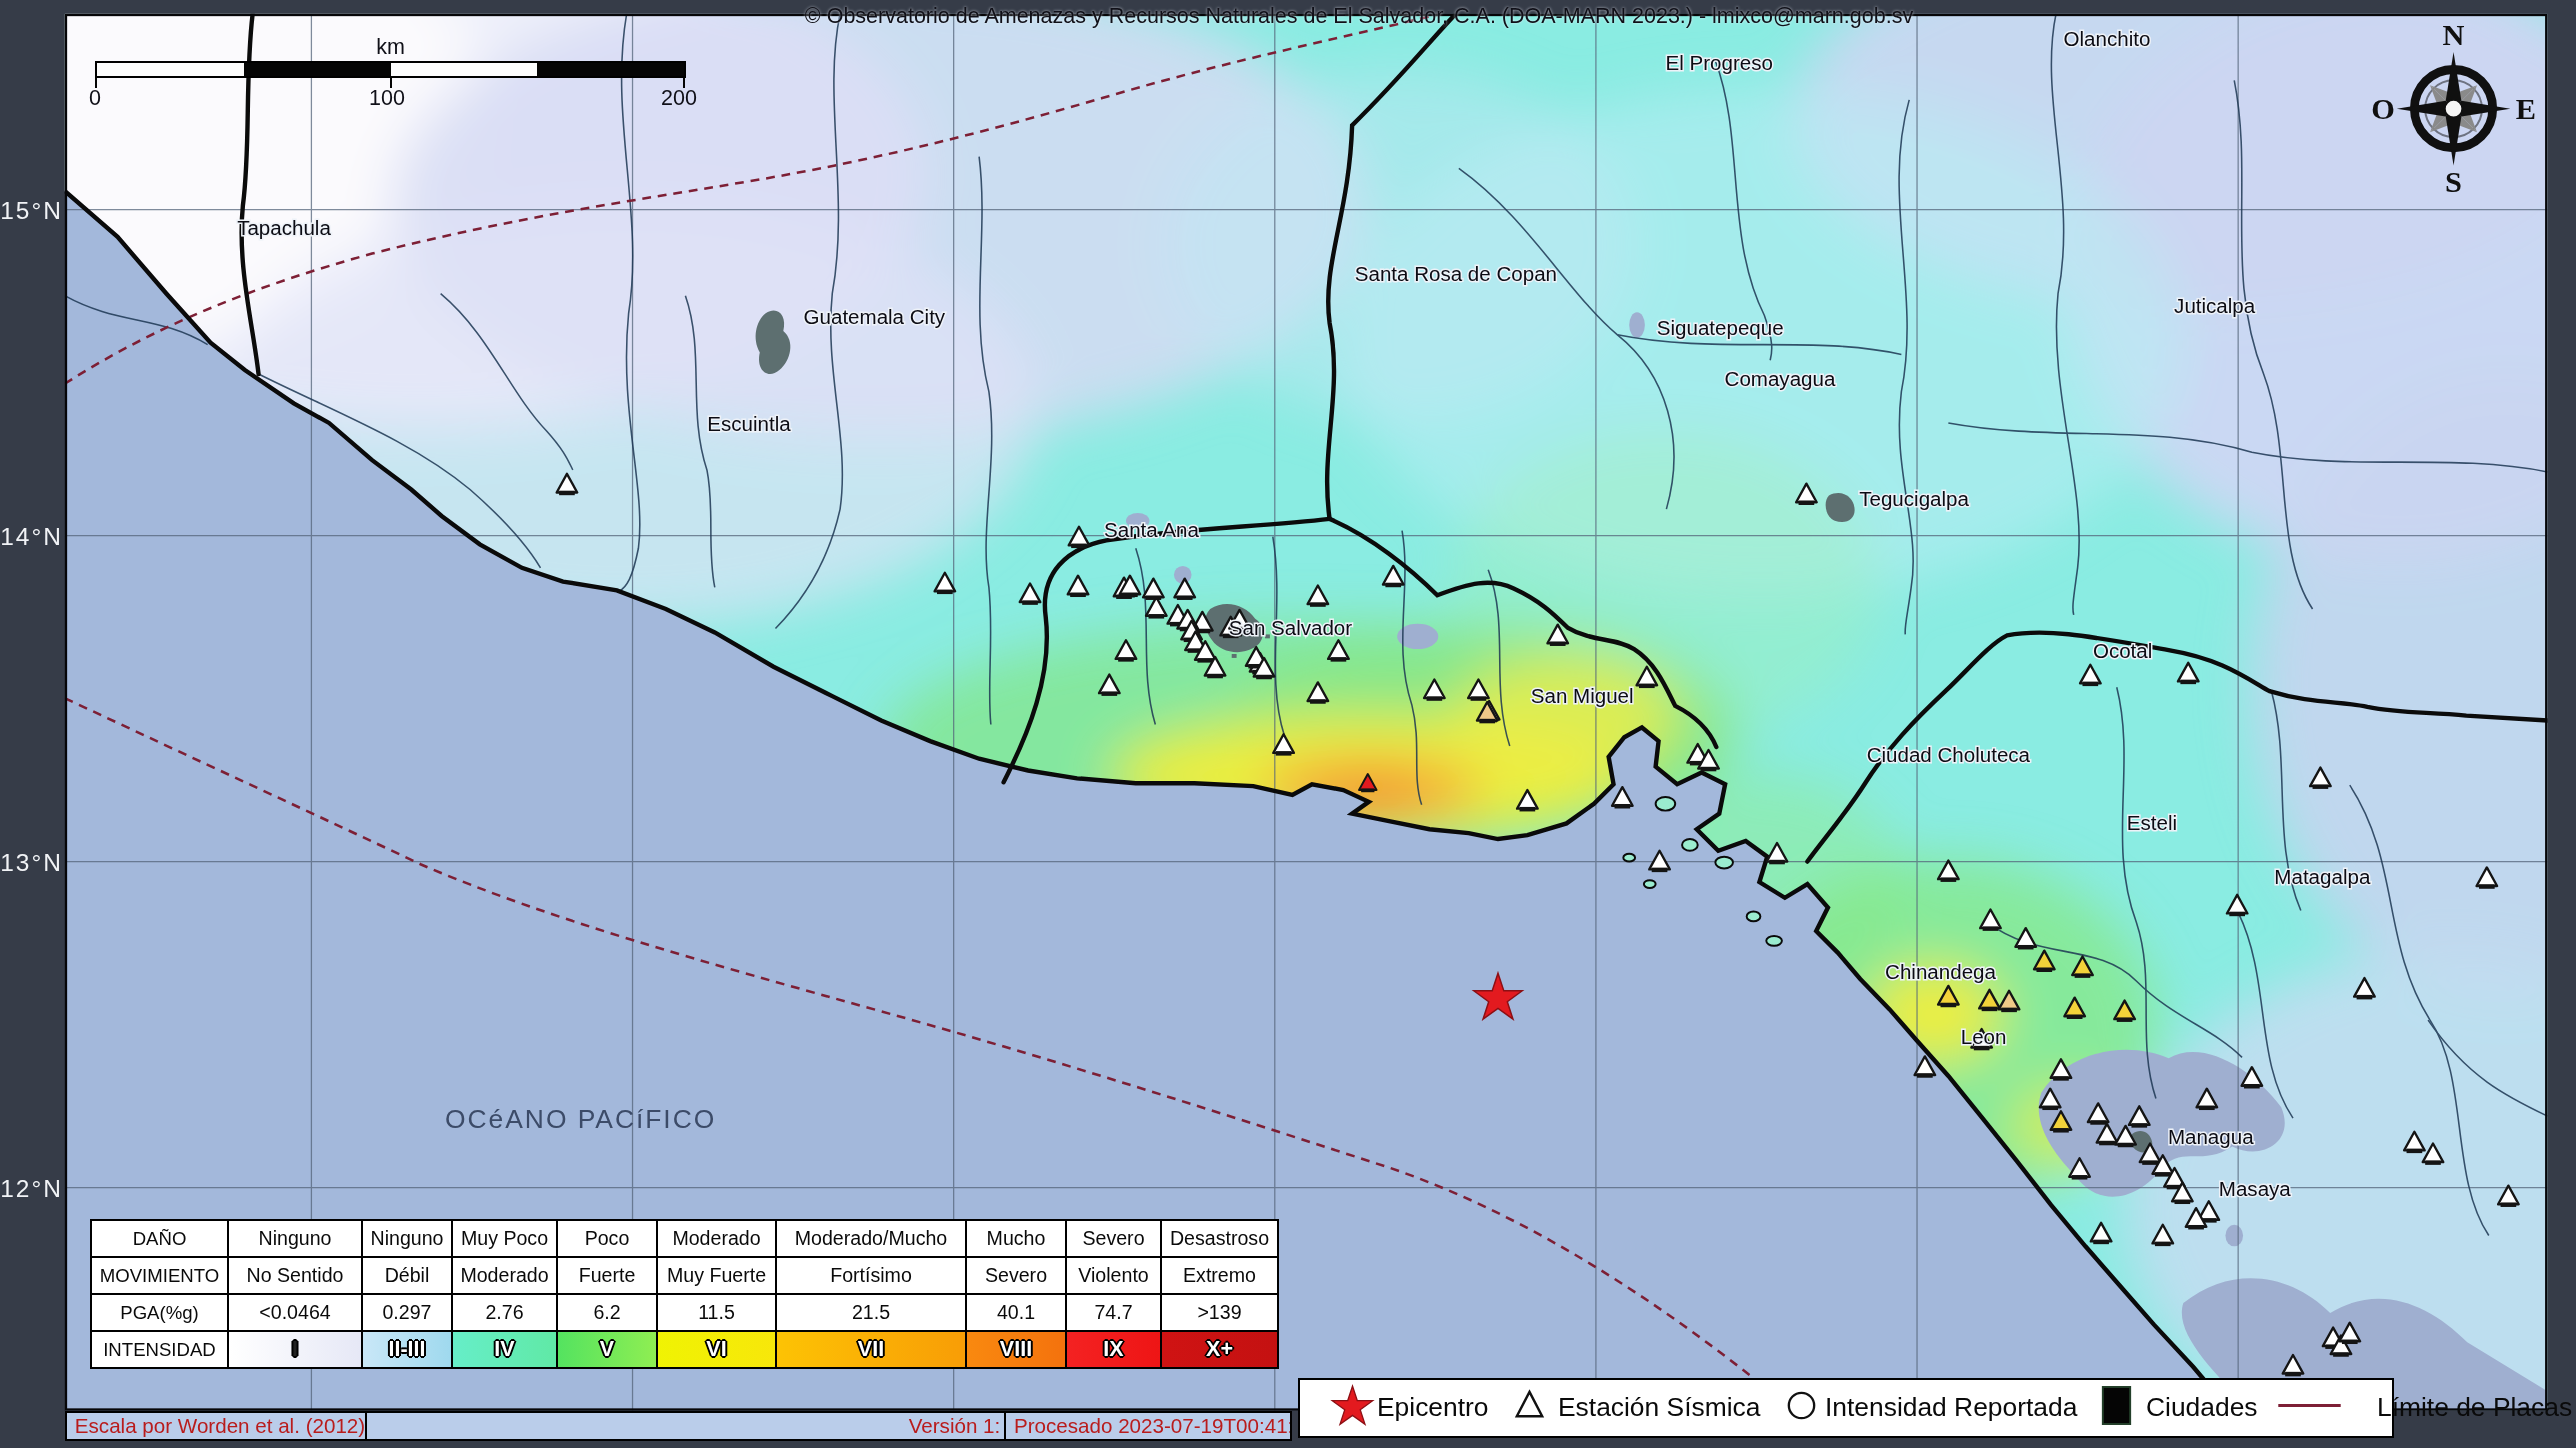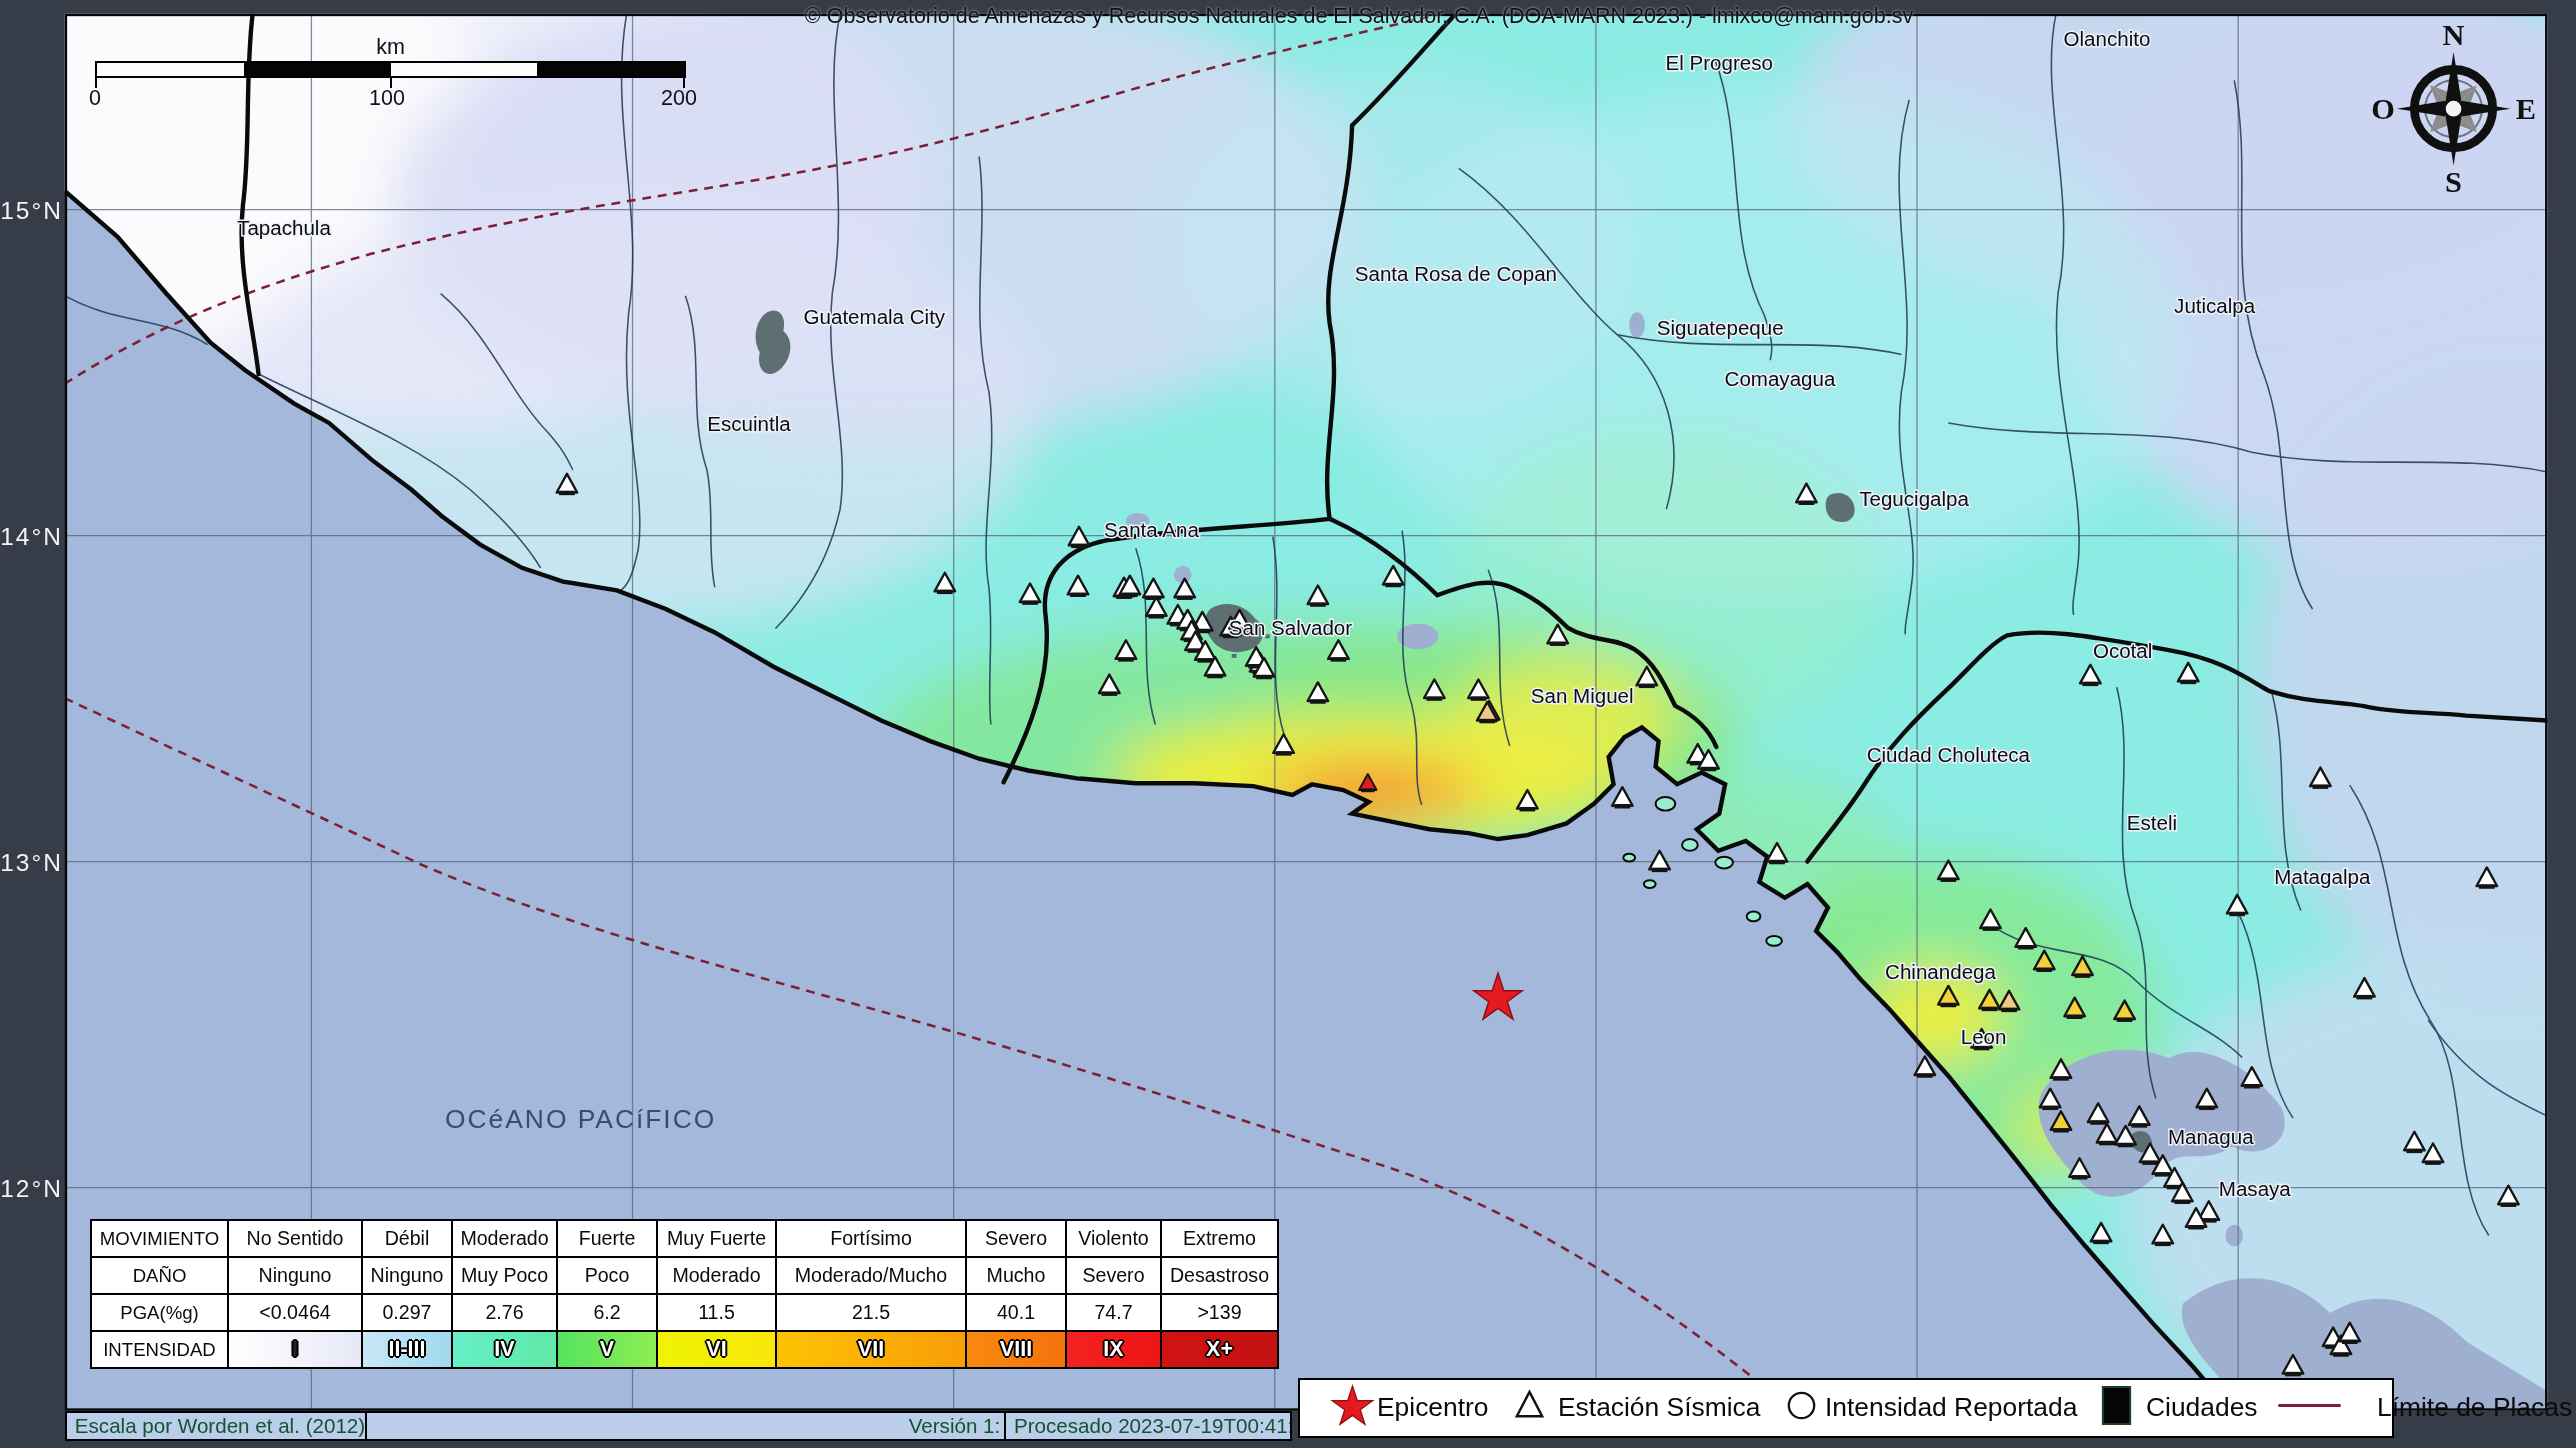--- a/index.html
+++ b/index.html
@@ -36,21 +36,21 @@
   }
   #scale-segments .seg { flex:1 1 0; }
   .seg.w { background:#fdfdfd; } .seg.b { background:#050505; }
   .scale-tick { position:absolute; top:43px; width:2px; height:9.8px; background:#050505; }
   .scale-num { position:absolute; top:51px; font-size:21.5px; color:#101018; }
 
   
   #status-bar {
     position:absolute; left:65px; top:1411px; width:1227px; height:30px;
     background:#bacdea; border:2px solid #000; display:flex; align-items:center;
-    font-size:20.6px; color:#14532d; overflow:hidden;
+    font-size:20.6px; color:#b91c1c; overflow:hidden;
   }
   #status-bar .cell1 { flex:0 0 245px; padding-left:7.8px; white-space:nowrap; overflow:visible; }
   #status-bar .cell2 { flex:0 0 639px; border-left:2px solid #000; text-align:right; padding-right:3.9px; white-space:nowrap; height:100%; display:flex; align-items:center; justify-content:flex-end;}
   #status-bar .cell3 { flex:1 1 auto; border-left:2px solid #000; padding-left:7.8px; white-space:nowrap; height:100%; display:flex; align-items:center;}
 
   
   #legend-box {
     position:absolute; left:1298px; top:1378px; width:1096px; height:60px;
     background:#ffffff; border:2.9px solid #000;
   }
@@ -653,42 +653,42 @@
       <col style="width:105px">
       <col style="width:100px">
     <col style="width:119px">
       <col style="width:190px">
       <col style="width:100px">
       <col style="width:95px">
       <col style="width:117px">
   </colgroup>
   <tbody id="intensity-tbody">
       <tr>
+        <td class="rowlab">DAÑO</td>
+        <td>Ninguno</td>
+        <td>Ninguno</td>
+        <td>Muy Poco</td>
+        <td>Poco</td>
+        <td>Moderado</td>
+        <td>Moderado/Mucho</td>
+        <td>Mucho</td>
+        <td>Severo</td>
+        <td>Desastroso</td>
+      </tr>
+      <tr>
         <td class="rowlab">MOVIMIENTO</td>
         <td>No Sentido</td>
         <td>Débil</td>
         <td>Moderado</td>
         <td>Fuerte</td>
         <td>Muy Fuerte</td>
         <td>Fortísimo</td>
         <td>Severo</td>
         <td>Violento</td>
         <td>Extremo</td>
-      </tr>
-      <tr>
-        <td class="rowlab">DAÑO</td>
-        <td>Ninguno</td>
-        <td>Ninguno</td>
-        <td>Muy Poco</td>
-        <td>Poco</td>
-        <td>Moderado</td>
-        <td>Moderado/Mucho</td>
-        <td>Mucho</td>
-        <td>Severo</td>
-        <td>Desastroso</td>
       </tr>
       <tr>
         <td class="rowlab">PGA(%g)</td>
         <td>&lt;0.0464</td>
         <td>0.297</td>
         <td>2.76</td>
         <td>6.2</td>
         <td>11.5</td>
         <td>21.5</td>
         <td>40.1</td>

